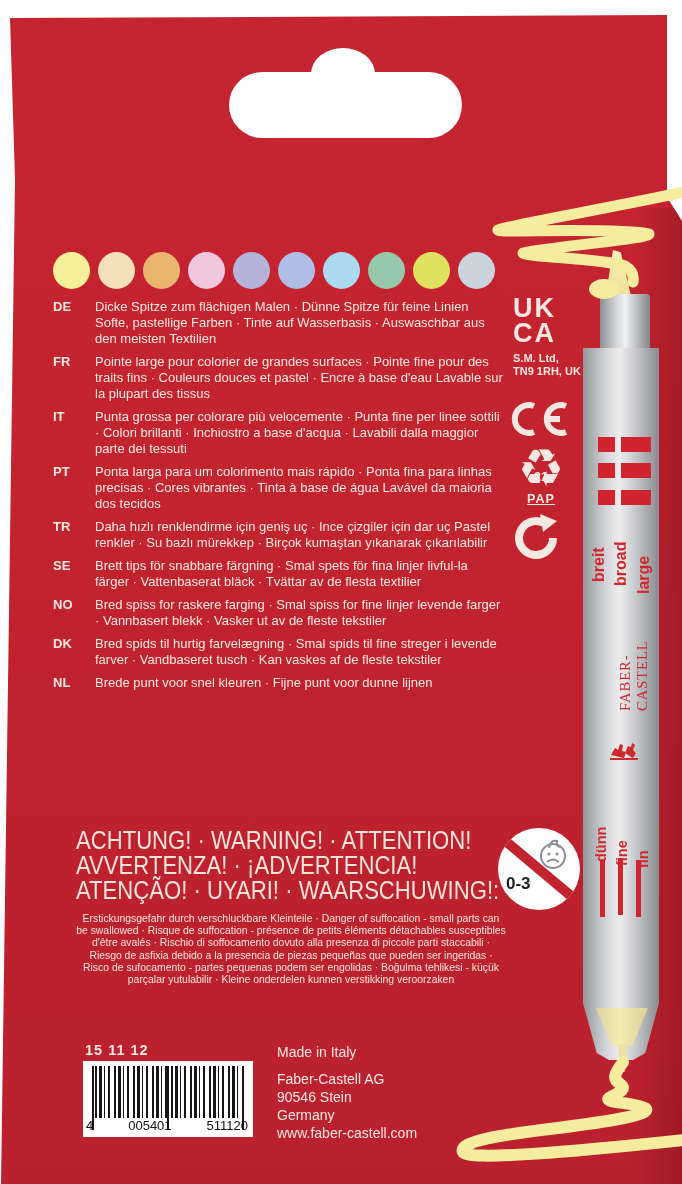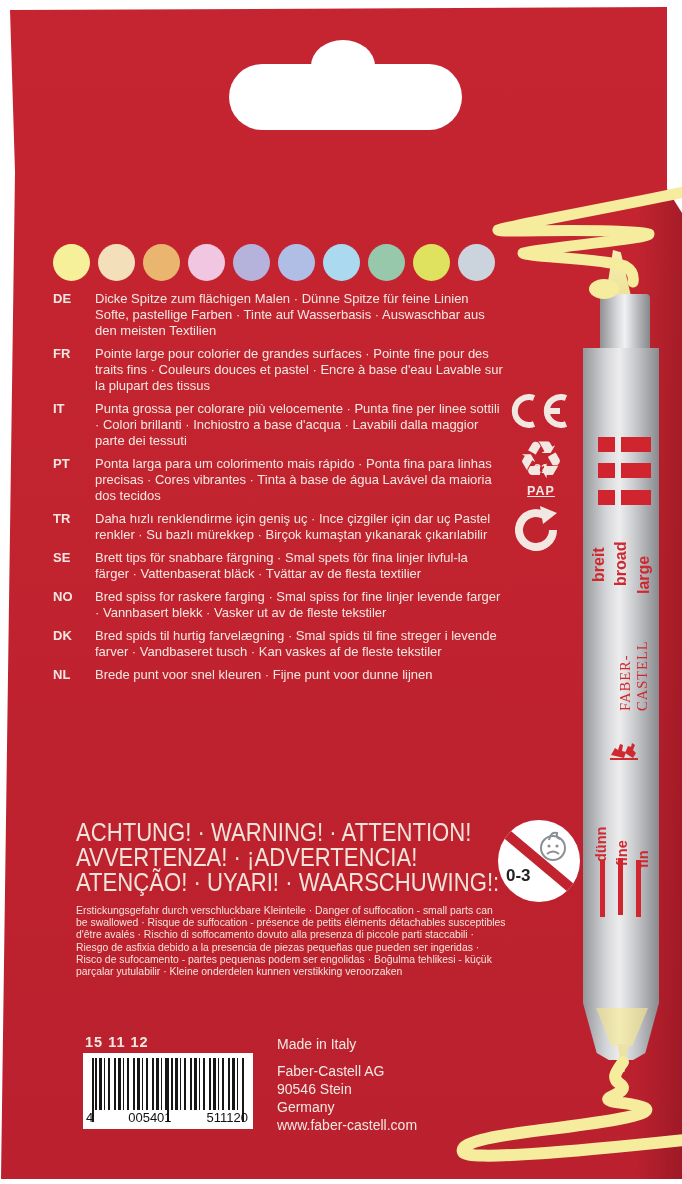--- a/index.html
+++ b/index.html
@@ -1,21 +1,21 @@
 <!DOCTYPE html>
 <html><head>
 <meta charset="utf-8">
 <style>
   html,body{margin:0;padding:0;}
   body{width:682px;height:1184px;position:relative;background:#ffffff;overflow:hidden;
        font-family:"Liberation Sans",sans-serif;}
   .package{position:absolute;inset:0;
     background:linear-gradient(180deg,#c52531 0%,#c1232f 45%,#ba202e 100%);
     clip-path:polygon(10px 10px,667px 7px,667px 189px,682px 213px,682px 1179px,1px 1179px,15px 172px);
-    filter:drop-shadow(0 0 6px rgba(0,0,0,.28));}
+    filter:drop-shadow(0 0 6px rgba(0,0,0,.28));margin-top:8px;}
   .edge-shade{position:absolute;right:0;top:200px;width:46px;height:984px;
     background:linear-gradient(90deg,rgba(0,0,0,0),rgba(60,0,8,.22));}
   .hang-rect{position:absolute;left:229px;top:64px;width:233px;height:66px;border-radius:33px;background:#fff;}
   .hang-bump{position:absolute;left:311px;top:40px;width:64px;height:52px;border-radius:50%;background:#fff;}
 
   .swatches{position:absolute;left:53px;top:244px;display:flex;gap:8px;}
   .dot{width:37px;height:37px;border-radius:50%;}
 
   .langs{position:absolute;left:53px;top:291px;width:452px;color:#f3e8e1;}
   .lang-row{display:flex;margin-bottom:7px;}
@@ -28,21 +28,21 @@
   .ce{position:absolute;left:506px;top:392px;}
   .recycle{position:absolute;left:510px;top:434px;width:62px;text-align:center;color:#f3e8e1;}
   .recycle-tri{font-family:"DejaVu Sans",sans-serif;font-size:52px;line-height:52px;}
   .recycle-num{position:absolute;left:0;right:0;top:27px;font-size:13px;font-weight:bold;}
   .recycle-mat{font-size:12.5px;font-weight:bold;letter-spacing:1px;margin-top:-2px;text-decoration:underline;}
   .greendot{position:absolute;left:512px;top:506px;}
 
   .warn-head{position:absolute;left:76px;top:820px;color:#f2e4da;font-size:26px;line-height:25px;
     white-space:nowrap;transform:scaleX(.85);transform-origin:0 0;}
   .warn-body{position:absolute;left:76px;top:905px;width:430px;color:#f2e4da;
-    font-size:10.4px;line-height:12.2px;}
+    font-size:10.4px;line-height:12.2px;text-align:center;}
 
   .age{position:absolute;left:498px;top:820px;width:82px;height:82px;border-radius:50%;
     background:#fff;overflow:hidden;}
   .age-bar{position:absolute;left:-12%;top:44%;width:124%;height:10px;background:#c1242f;transform:rotate(40deg);}
   .age-num{position:absolute;left:8px;bottom:16px;color:#222;font-weight:bold;font-size:17px;}
   .age-face{position:absolute;right:6px;top:4px;}
 
   .article{position:absolute;left:85px;top:1034px;color:#f3e8e1;font-weight:bold;font-size:14.5px;letter-spacing:1px;}
   .bc{position:absolute;left:83px;top:1053px;width:170px;height:76px;background:#fff;}
   .bc-bars{position:absolute;left:12px;top:5px;width:146px;height:52px;
@@ -128,20 +128,30 @@
     <div class="lang-row">
       <div class="lang-code">DK</div>
       <div class="lang-text">Bred spids til hurtig farvelægning · Smal spids til fine streger i levende farver · Vandbaseret tusch · Kan vaskes af de fleste tekstiler</div>
     </div>
     <div class="lang-row">
       <div class="lang-code">NL</div>
       <div class="lang-text">Brede punt voor snel kleuren · Fijne punt voor dunne lijnen</div>
     </div>
   </div>
 
+  <div class="ukca">
+    <div class="ukca-letters">
+      <div>UK</div>
+      <div>CA</div>
+    </div>
+    <div class="ukca-cap">
+      <div>S.M. Ltd,</div>
+      <div>TN9 1RH, UK</div>
+    </div>
+  </div>
 
   <div class="ce">
     <svg width="66" height="38" viewBox="0 0 66 38">
       <path d="M28 6 A14 14 0 1 0 28 32" fill="none" stroke="#F3E8E1" stroke-width="6"></path>
       <path d="M60 6 A14 14 0 1 0 60 32" fill="none" stroke="#F3E8E1" stroke-width="6"></path>
       <line x1="39" y1="19" x2="54" y2="19" stroke="#F3E8E1" stroke-width="6"></line>
     </svg>
   </div>
 
   <div class="recycle">

